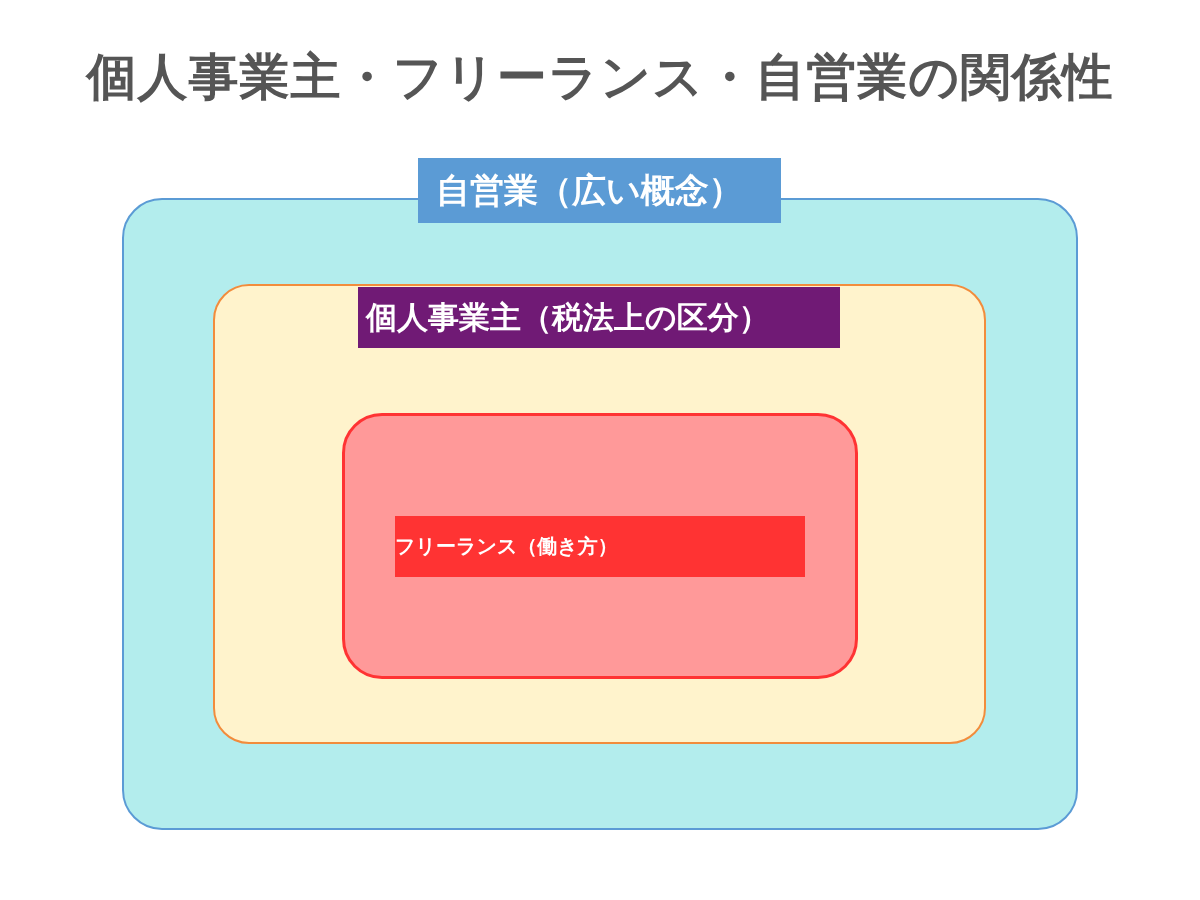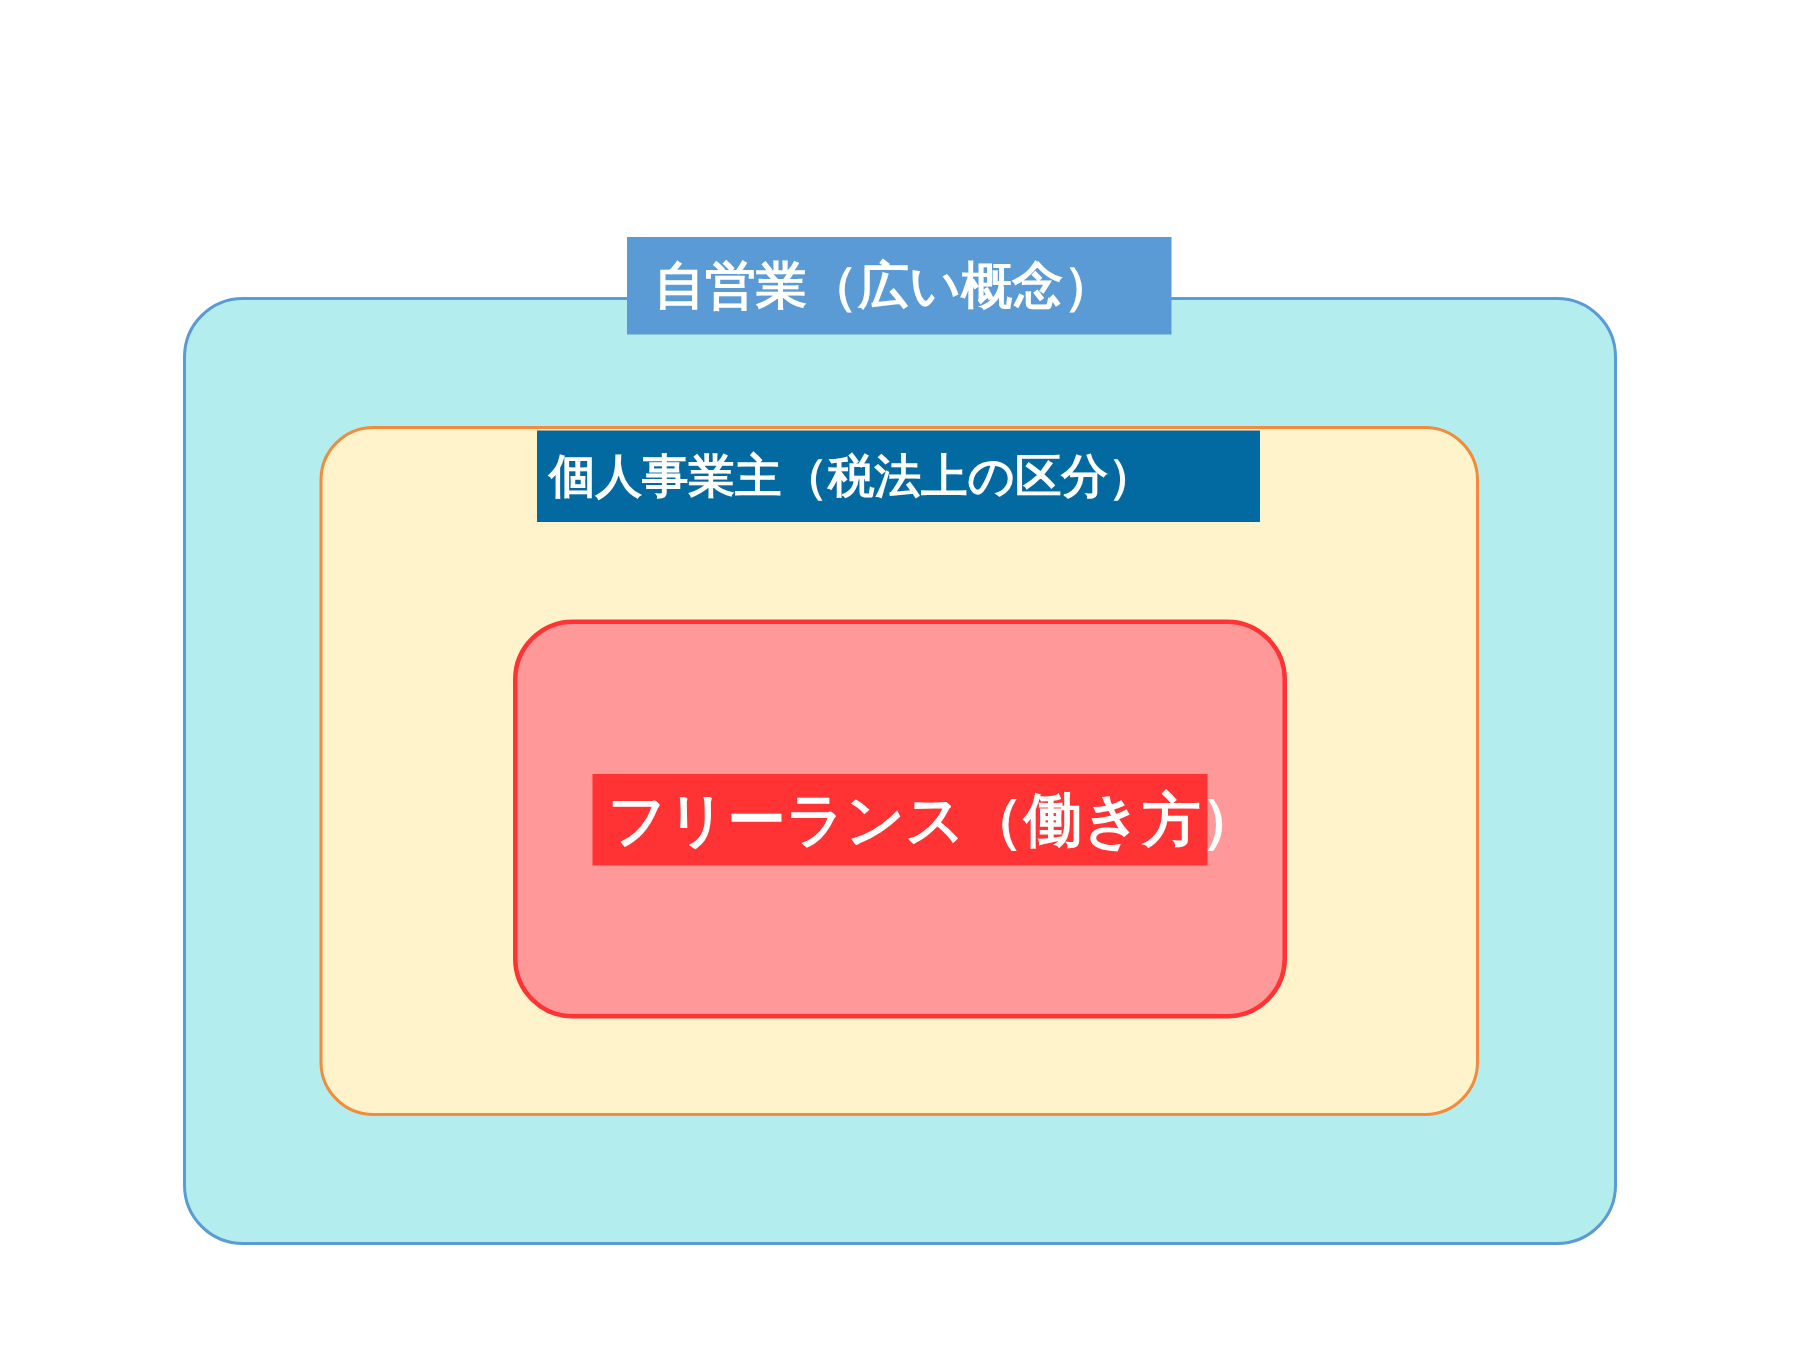--- a/index.html
+++ b/index.html
@@ -75,38 +75,38 @@
       height: 65px;
       background: #5b9bd5;
       font-size: 34px;
       padding-left: 18px;
     }
     .label-middle {
       left: 358px;
       top: 287px;
       width: 482px;
       height: 61px;
-      background: #0369a1;
+      background: #701a75;
       font-size: 31px;
       padding-left: 8px;
     }
     .label-inner {
       left: 395px;
       top: 516px;
       width: 410px;
       height: 61px;
       background: #ff3333;
-      font-size: 39px;
-      padding-left: 10px;
+      font-size: 20px;
     }
   </style>
 </head>
 <body>
 
 <div class="canvas">
+  <div class="title">個人事業主・フリーランス・自営業の関係性</div>
 
   <div class="box box-outer"></div>
   <div class="box box-middle"></div>
   <div class="box box-inner"></div>
 
   <div class="label label-outer">
     <span>自営業（広い概念）</span>
   </div>
   <div class="label label-middle">
     <span>個人事業主（税法上の区分）</span>

